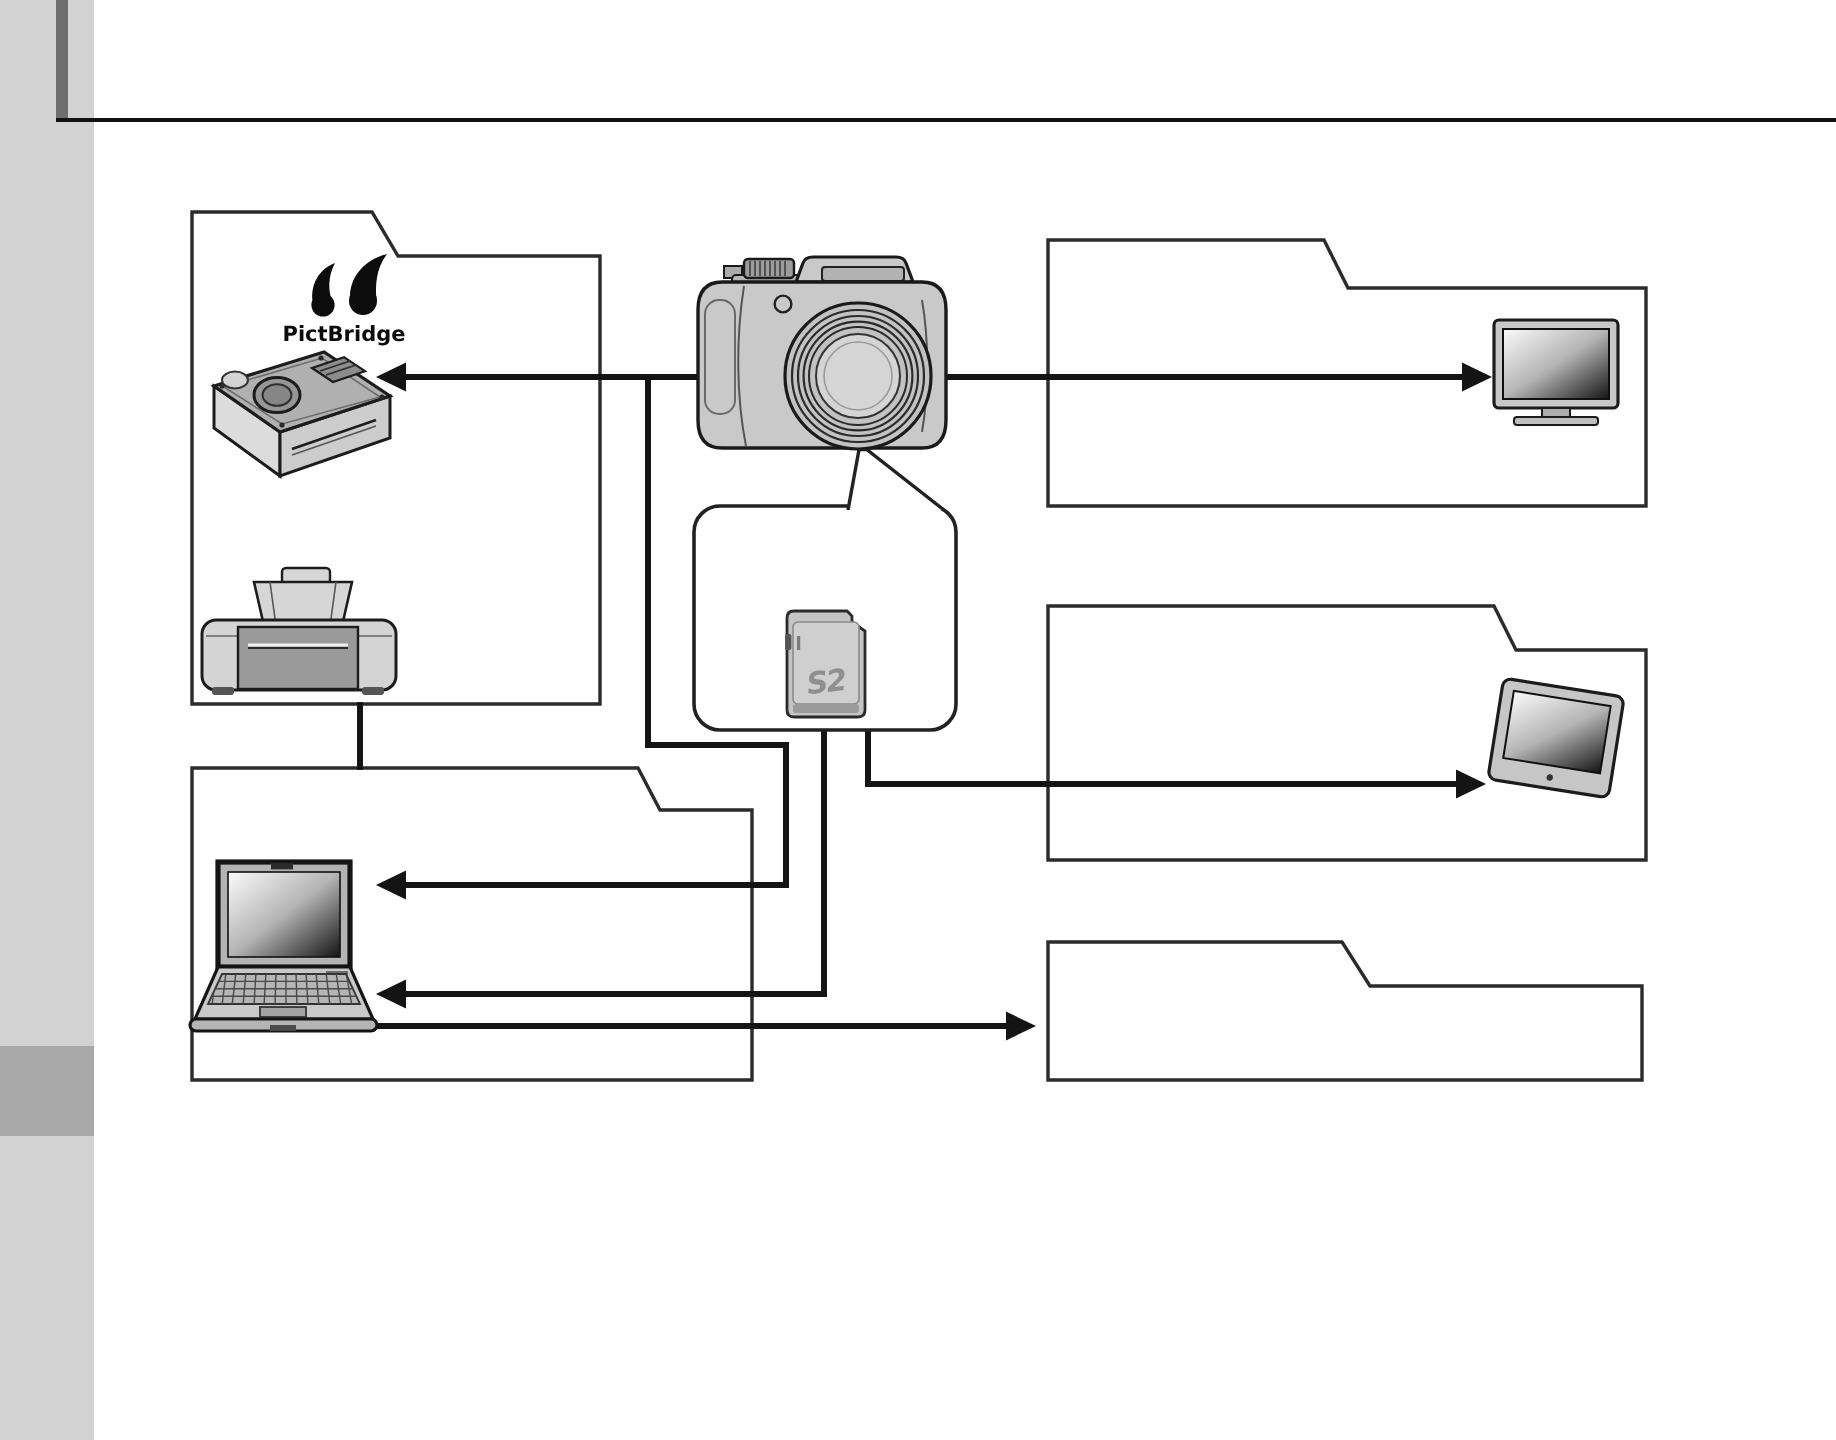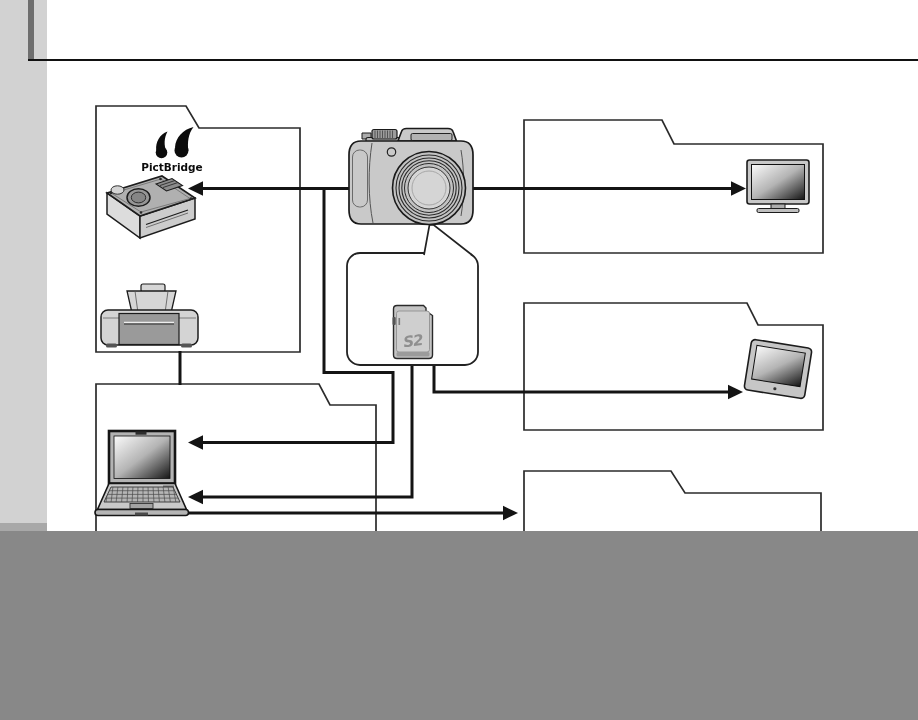--- a/index.html
+++ b/index.html
@@ -1,17 +1,17 @@
 <!DOCTYPE html>
 <html><head>
 <meta charset="utf-8">
 <style>
   html,body{margin:0;padding:0;background:#888;}
   .page{
-    position:relative;width:918px;height:531px;background:#ffffff;
+    position:relative;width:918px;height:720px;background:#ffffff;
     overflow:hidden;font-family:"DejaVu Sans", sans-serif;
   }
   .margin-strip{position:absolute;left:0;top:0;width:47px;height:720px;background:#d2d2d2;}
   .chapter-tab{position:absolute;left:28px;top:0;width:6px;height:60px;background:#6e6e6e;}
   .section-marker{position:absolute;left:0;top:523px;width:47px;height:45px;background:#a8a8a8;}
   .header-rule{position:absolute;left:28px;top:59px;width:890px;height:2px;background:#111;}
   svg{position:absolute;left:0;top:0;}
   .panel{fill:#ffffff;stroke:#2b2b2b;stroke-width:1.7;}
   .wire{fill:none;stroke:#141414;stroke-width:3;}
   .head{fill:#141414;stroke:none;}

